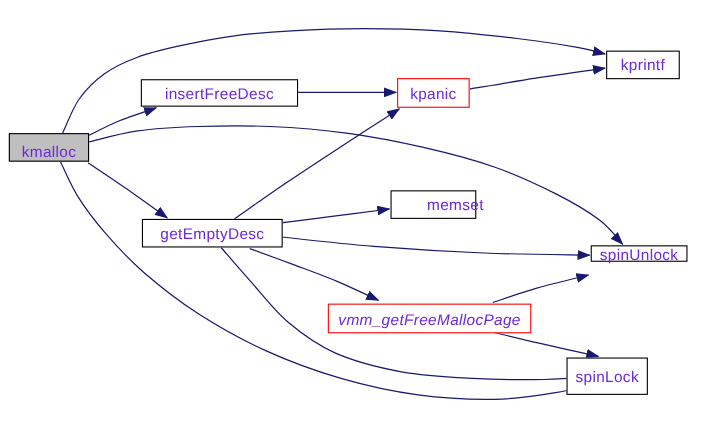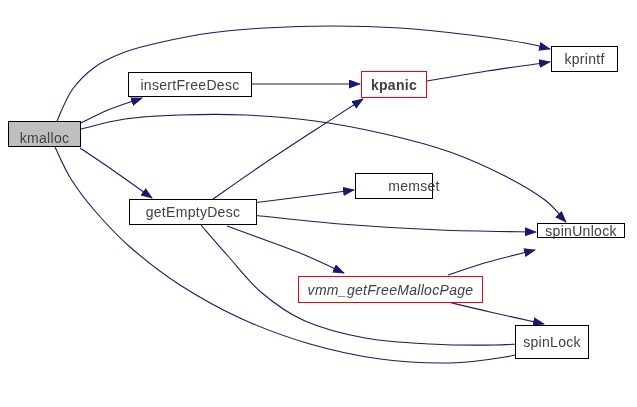--- a/index.html
+++ b/index.html
@@ -25,21 +25,21 @@
   .node {
     position: absolute;
     box-sizing: border-box;
     border: 1px solid #000000;
     background: #ffffff;
     display: flex;
     align-items: center;
     justify-content: center;
     font-size: 14px;
     letter-spacing: 0.3px;
-    color: #404040;
+    color: #6d28d9;
     white-space: nowrap;
     cursor: default;
   }
 </style>
 </head>
 <body>
 
 <div class="canvas">
   <svg class="edge-layer" id="edge-svg" width="637" height="407" viewBox="0 0 637 407" xmlns="http://www.w3.org/2000/svg">
     <defs>
@@ -61,24 +61,24 @@
         <path d="M227,226 C233.83333333333334,228.5 254.66666666666666,236 268,241 C281.3333333333333,246 294.3333333333333,250.66666666666666 307,256 C319.6666666666667,261.3333333333333 337.8333333333333,270.1666666666667 344,273" fill="none" stroke="#191970" stroke-width="1.1" marker-end="url(#arrowhead)"></path>
         <path d="M201,225 C205.5,230.16666666666666 217.83333333333334,244.66666666666666 228,256 C238.16666666666666,267.3333333333333 249.16666666666666,282.1666666666667 262,293 C274.8333333333333,303.8333333333333 287.8333333333333,313.5 305,321 C322.1666666666667,328.5 344.1666666666667,334.1666666666667 365,338 C385.8333333333333,341.8333333333333 408.3333333333333,342.8333333333333 430,344 C451.6666666666667,345.1666666666667 476,345.3333333333333 495,345 C514,344.6666666666667 535.8333333333334,342.5 544,342" fill="none" stroke="#191970" stroke-width="1.1" marker-end="url(#arrowhead)"></path>
         <path d="M448,275 C454.6666666666667,272.8333333333333 473.5,266.1666666666667 488,262 C502.5,257.8333333333333 527.1666666666666,252 535,250" fill="none" stroke="#191970" stroke-width="1.1" marker-end="url(#arrowhead)"></path>
         <path d="M448,302 C455,303.6666666666667 474,308.3333333333333 490,312 C506,315.6666666666667 535,322 544,324" fill="none" stroke="#191970" stroke-width="1.1" marker-end="url(#arrowhead)"></path>
       </g>
   </svg>
   <div id="nodes">
       <div class="node" style="left: 8px; top: 121px; width: 73px; height: 26px; background: rgb(191, 191, 191); border-color: rgb(0, 0, 0); align-items: flex-end;">
         <span>kmalloc</span>
       </div>
-      <div class="node" style="left: 128px; top: 72px; width: 124px; height: 25px; background: rgb(255, 255, 255); border-color: rgb(0, 0, 0);">
+      <div class="node" style="left: 128px; top: 72px; width: 143px; height: 25px; background: rgb(255, 255, 255); border-color: rgb(0, 0, 0);">
         <span>insertFreeDesc</span>
       </div>
-      <div class="node" style="left: 361px; top: 71px; width: 66px; height: 27px; background: rgb(255, 255, 255); border-color: rgb(255, 0, 0); font-weight: bold;">
+      <div class="node" style="left: 361px; top: 71px; width: 66px; height: 27px; background: rgb(255, 255, 255); border-color: rgb(255, 0, 0);">
         <span>kpanic</span>
       </div>
       <div class="node" style="left: 551px; top: 46px; width: 67px; height: 26px; background: rgb(255, 255, 255); border-color: rgb(0, 0, 0);">
         <span>kprintf</span>
       </div>
       <div class="node" style="left: 129px; top: 199px; width: 128px; height: 26px; background: rgb(255, 255, 255); border-color: rgb(0, 0, 0);">
         <span>getEmptyDesc</span>
       </div>
       <div class="node" style="left: 355px; top: 173px; width: 78px; height: 26px; background: rgb(255, 255, 255); border-color: rgb(0, 0, 0); padding-left: 40px;">
         <span>memset</span>

